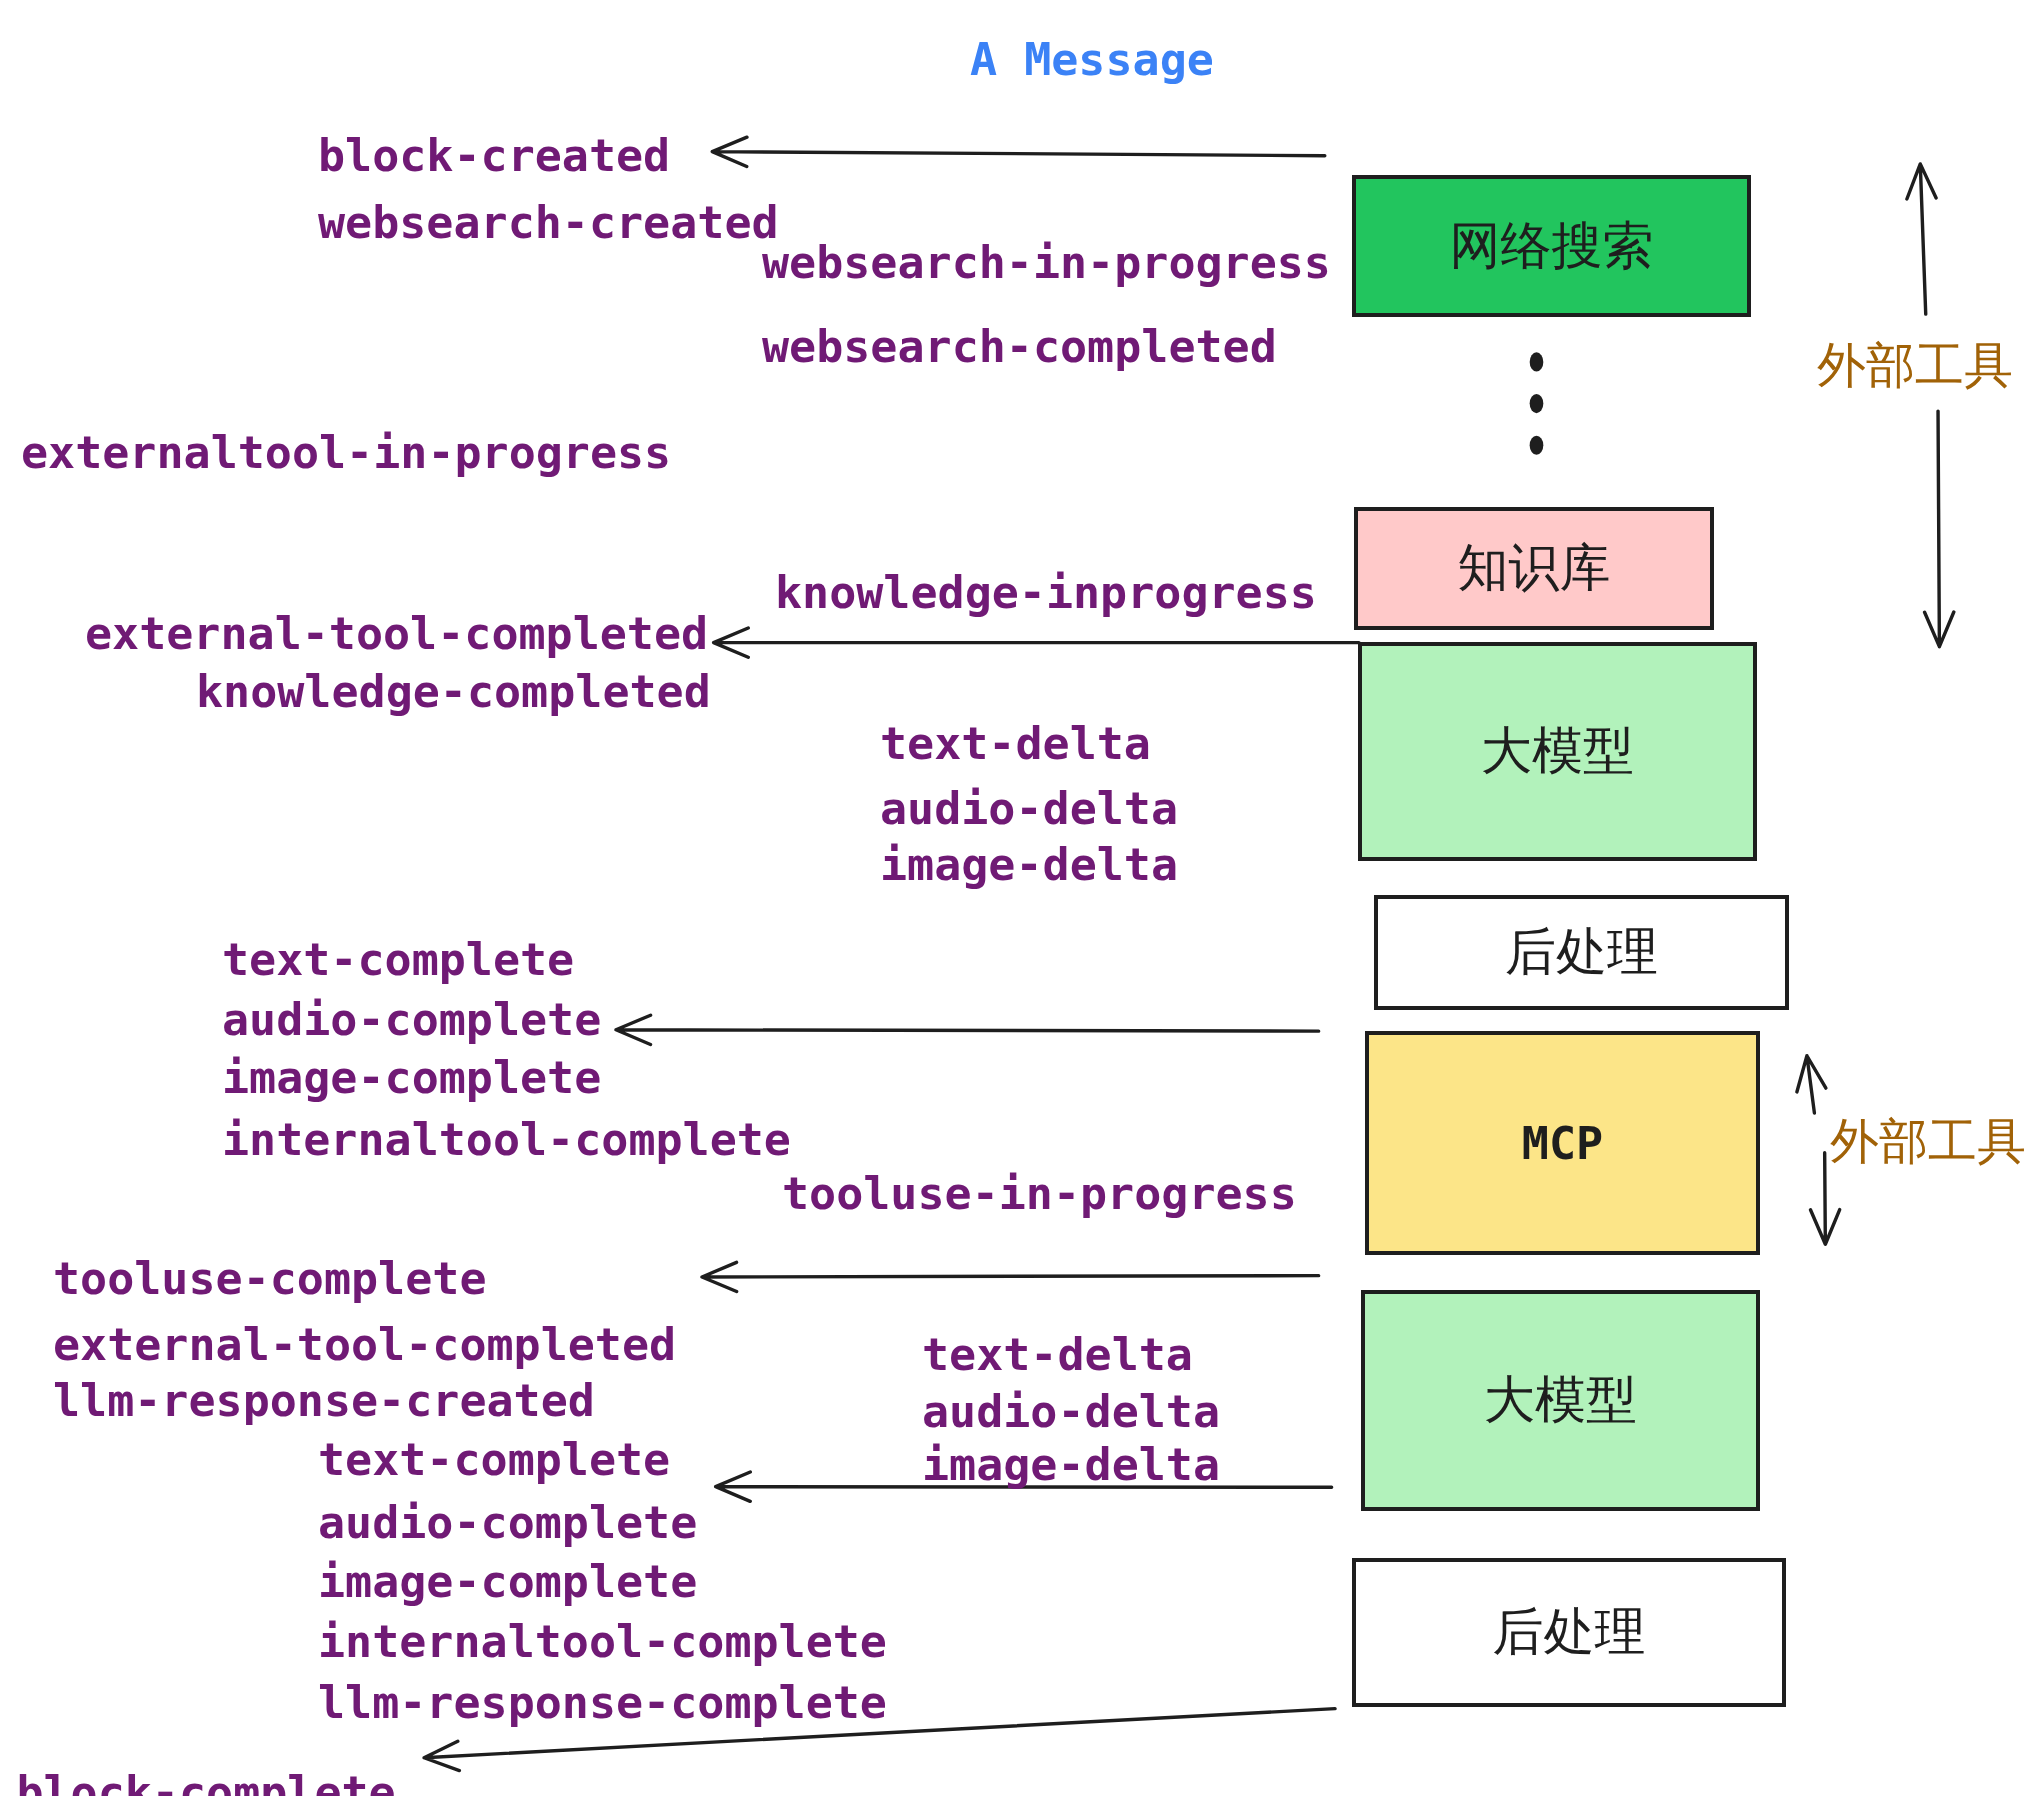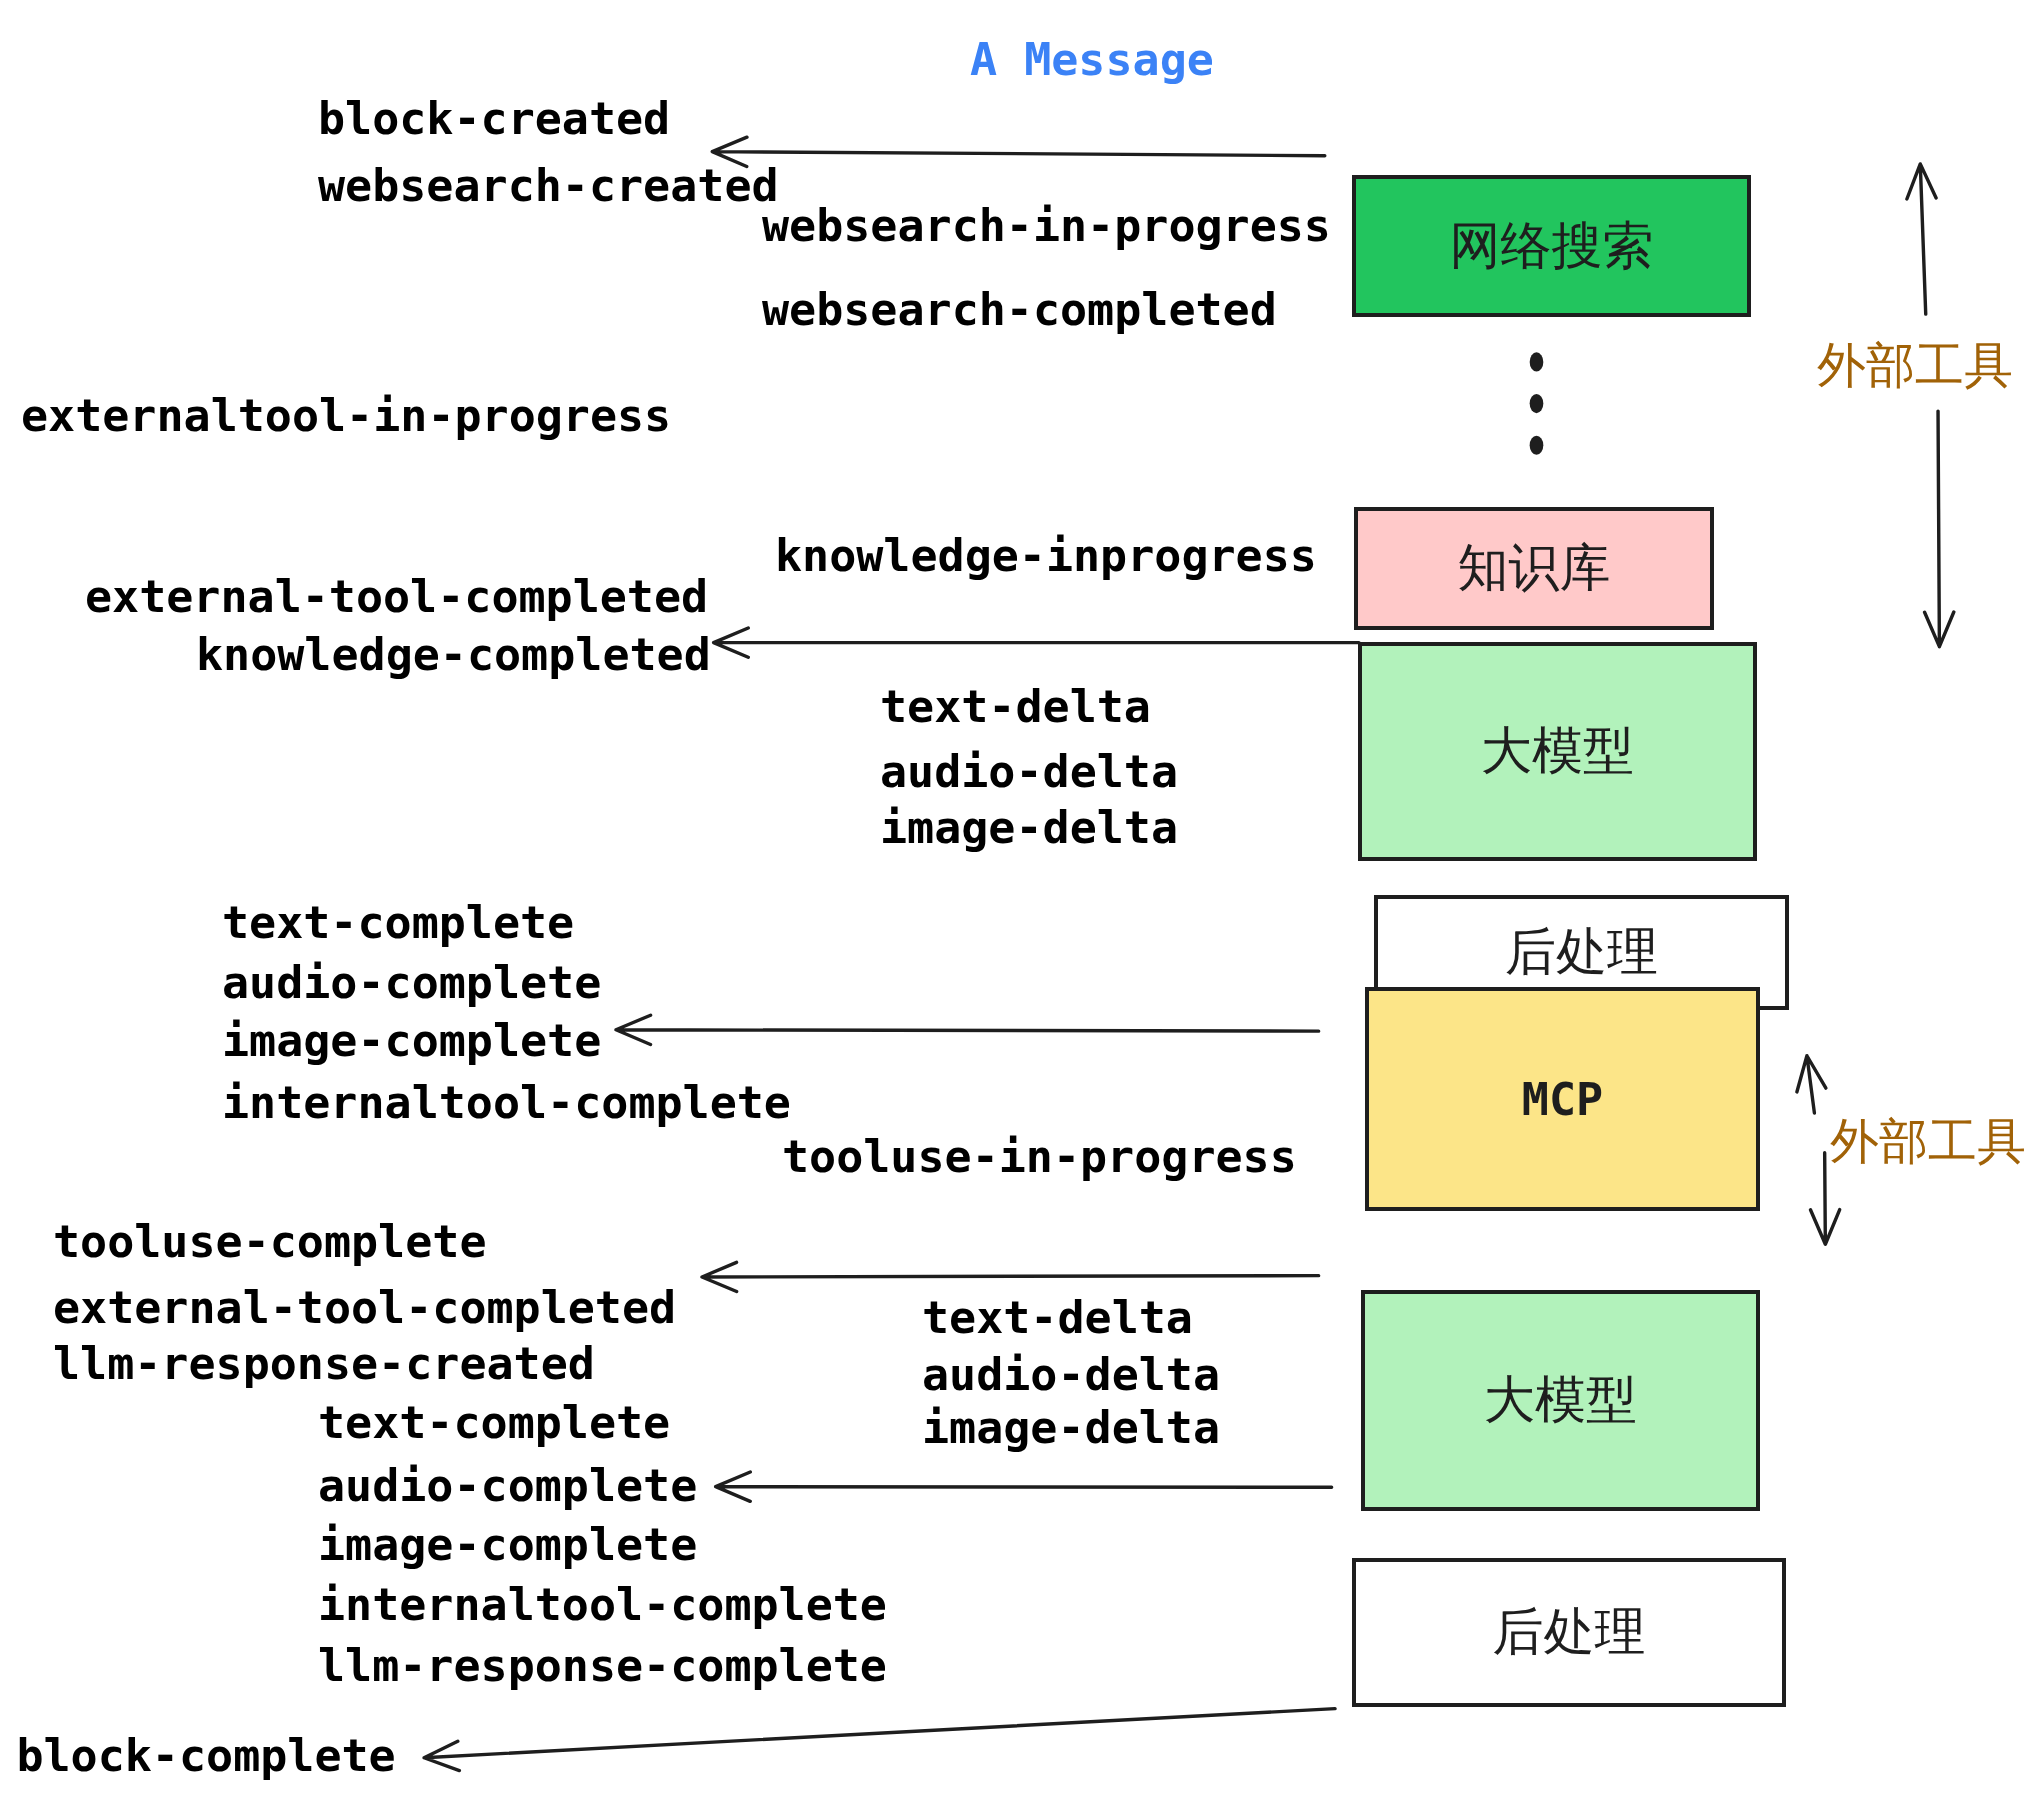--- a/index.html
+++ b/index.html
@@ -3,21 +3,21 @@
 <meta charset="utf-8">
 <style>
   html,body{margin:0;padding:0;background:#ffffff;}
   body{width:2035px;height:1796px;overflow:hidden;position:relative;
        font-family:"DejaVu Sans Mono",monospace;}
   .canvas{position:absolute;left:0;top:0;width:2035px;height:1796px;background:#ffffff;}
   #arrow-layer{position:absolute;left:0;top:0;width:2035px;height:1796px;}
   .title{position:absolute;left:970px;top:33px;
          font:bold 45px "DejaVu Sans Mono",monospace;color:#3b82f6;white-space:pre;}
   .evt{position:absolute;font:bold 45px "DejaVu Sans Mono",monospace;line-height:45px;
-       color:#000000;white-space:pre;}
+       color:#701a75;white-space:pre;margin-top:37px;}
   .box{position:absolute;box-sizing:border-box;border:4.1px solid #1e1e1e;
        display:flex;align-items:center;justify-content:center;
        font:500 51px "DejaVu Sans","Liberation Sans",sans-serif;color:#1e1e1e;white-space:pre;}
   .box.mono{font:bold 45px "DejaVu Sans Mono",monospace;}
   .side{position:absolute;font:500 49px "DejaVu Sans","Liberation Sans",sans-serif;
         color:#a16207;white-space:pre;}
 </style>
 </head>
 <body>
 
@@ -66,21 +66,21 @@
       <div class="evt" style="left: 318px; top: 1522px;">image-complete</div>
       <div class="evt" style="left: 318px; top: 1582px;">internaltool-complete</div>
       <div class="evt" style="left: 318px; top: 1643px;">llm-response-complete</div>
       <div class="evt" style="left: 16.4px; top: 1733px;">block-complete</div>
     </div>
   <div id="boxes-layer">
       <div class="box" style="left: 1352px; top: 175px; width: 399px; height: 142px; background: #22c55e;">网络搜索</div>
       <div class="box" style="left: 1354px; top: 507px; width: 360px; height: 123px; background: rgb(255, 201, 201);">知识库</div>
       <div class="box" style="left: 1358px; top: 642px; width: 399px; height: 219px; background: rgb(178, 242, 187);">大模型</div>
       <div class="box" style="left: 1374px; top: 895px; width: 415px; height: 115px; background: rgb(255, 255, 255);">后处理</div>
-      <div class="box mono" style="left: 1365px; top: 987px; width: 395px; height: 224px; background: rgb(252, 229, 136);">MCP</div>
+      <div class="box mono" style="left: 1365px; top: 1031px; width: 395px; height: 224px; background: rgb(252, 229, 136);">MCP</div>
       <div class="box" style="left: 1361px; top: 1290px; width: 399px; height: 221px; background: rgb(178, 242, 187);">大模型</div>
       <div class="box" style="left: 1352px; top: 1558px; width: 434px; height: 149px; background: rgb(255, 255, 255);">后处理</div>
     </div>
   <div id="side-layer">
       <div class="side" style="left: 1817px; top: 333px;">外部工具</div>
       <div class="side" style="left: 1830px; top: 1109px;">外部工具</div>
     </div>
 </div>
 
 

